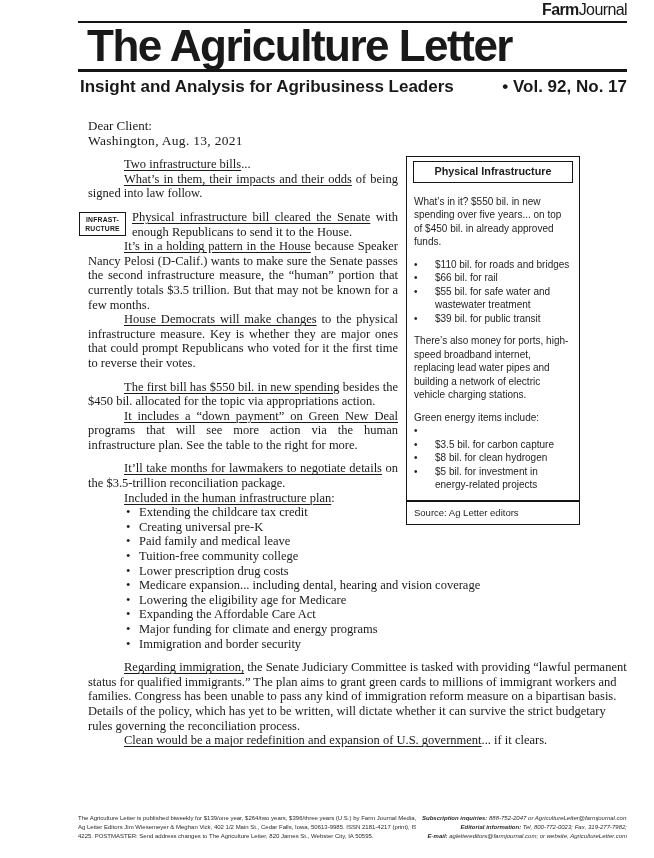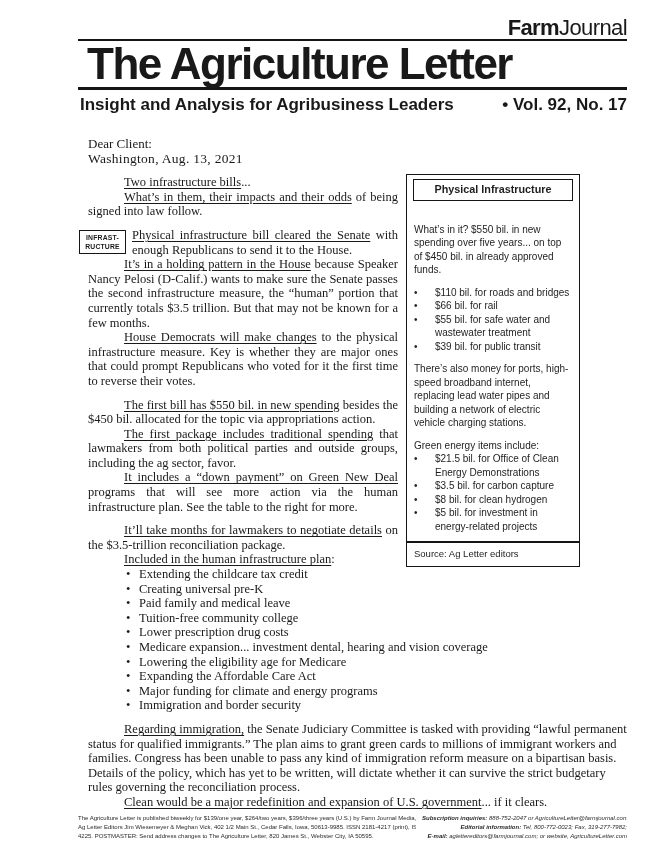--- a/index.html
+++ b/index.html
@@ -3,22 +3,22 @@
 <meta charset="utf-8">
 <style>
   html,body { margin:0; padding:0; background:#e8e8e8; }
   .page {
     position:relative; width:654px; height:858px; margin:0 auto;
     background:#ffffff; color:#191919; overflow:hidden;
     font-family:"Liberation Serif", serif;
   }
   
   .masthead { margin:0 27px 0 78px; }
-  .brand { text-align:right; padding-top:18px; font-family:"Liberation Sans", sans-serif;
-           font-size:22px; letter-spacing:-0.6px; line-height:20px; }
+  .brand { text-align:right; font-family:"Liberation Sans", sans-serif;
+           font-size:16px; letter-spacing:-0.6px; line-height:20px; }
   .brand-bold { font-weight:bold; }
   .rule-thin { border-bottom:2px solid #151515; margin-top:1px; }
   .nl-title { font-family:"Liberation Sans", sans-serif; font-weight:bold;
               font-size:44px; letter-spacing:-1.5px; line-height:46px;
               margin:0 0 0 9px; white-space:nowrap; }
   .rule-thick { border-bottom:3px solid #151515; margin-top:0px; }
   .subrow { display:flex; justify-content:space-between; align-items:baseline;
             font-family:"Liberation Sans", sans-serif; font-weight:bold;
             font-size:17px; margin:5px 0 0 2px; }
   
@@ -38,21 +38,21 @@
             font-weight:bold; font-size:6.8px; line-height:8.6px; text-align:center;
             padding:3px 0 2px; letter-spacing:0.2px; }
   
   .plan { margin-left:38px; }
   .plan-row { display:flex; }
   .plan-bullet { flex:none; width:13px; }
   
   .sidebar { float:right; width:172px; margin:8px 47px 12px 8px;
              border:1.5px solid #151515; font-family:"Liberation Sans", sans-serif;
              font-size:10px; line-height:13.5px; color:#1e1e1e; }
-  .sb-head { border:1px solid #151515; margin:4px 6px 19px; text-align:center;
+  .sb-head { border:1px solid #151515; margin:4px 6px 9px; text-align:center;
              font-weight:bold; font-size:10.8px; padding:3px 15px; letter-spacing:0; }
   .sb-body { padding:3px 7px 0 7px; }
   .sb-par { margin:0 0 9px 0; }
   .sb-heading { margin:0; }
   .sb-row { display:flex; }
   .sb-bullet { flex:none; width:21px; }
   .sb-text { flex:1; }
   .sb-src { border-top:2px solid #151515; margin-top:8px; padding:4px 7px 5px;
             font-size:9.5px; }
   .it { }
@@ -106,21 +106,20 @@
           <span class="sb-text">$55 bil. for safe water and wastewater treatment</span>
         </div>
         <div class="sb-row">
           <span class="sb-bullet">•</span>
           <span class="sb-text">$39 bil. for public transit</span>
         </div>
         <p class="sb-par" style="margin-top:9px">There’s also money for ports, high-speed broadband internet, replacing lead water pipes and building a network of electric vehicle charging stations.</p>
         <p class="sb-heading">Green energy items include:</p>
         <div class="sb-row">
           <span class="sb-bullet">•</span>
-          <span class="sb-text">$21.5 bil. for Office of Clean Energy Demonstrations</span>
         </div>
         <div class="sb-row">
           <span class="sb-bullet">•</span>
           <span class="sb-text">$3.5 bil. for carbon capture</span>
         </div>
         <div class="sb-row">
           <span class="sb-bullet">•</span>
           <span class="sb-text">$8 bil. for clean hydrogen</span>
         </div>
         <div class="sb-row">
@@ -132,21 +131,20 @@
     </div>
 
     <p class="par gap"><span class="u">Two infrastructure bills</span><span>...</span></p>
     <p class="par"><span class="u">What’s in them, their impacts and their odds</span><span> of being signed into law follow.</span></p>
 
     <p class="par gap noindent"><span class="tagbox"><span>INFRAST-</span><br><span>RUCTURE</span></span><span class="u">Physical infrastructure bill cleared the Senate</span><span> with enough Republicans to send it to the House.</span></p>
     <p class="par"><span class="u">It’s in a holding pattern in the House</span><span> because Speaker Nancy Pelosi (D-Calif.) wants to make sure the Senate passes the second infrastructure measure, the “human” portion that currently totals $3.5 trillion. But that may not be known for a few months.</span></p>
     <p class="par"><span class="u">House Democrats will make changes</span><span> to the physical infrastructure measure. Key is whether they are major ones that could prompt Republicans who voted for it the first time to reverse their votes.</span></p>
 
     <p class="par gap"><span class="u">The first bill has $550 bil. in new spending</span><span> besides the $450 bil. allocated for the topic via appropriations action.</span></p>
-    <p class="par"><span class="u">The first package includes traditional spending</span><span> that lawmakers from both political parties and outside groups, including the ag sector, favor.</span></p>
     <p class="par"><span class="u">It includes a “down payment” on Green New Deal</span><span> programs that will see more action via the human infrastructure plan. See the table to the right for more.</span></p>
 
     <div class="narrowwrap">
       <p class="par gap"><span class="u">It’ll take months for lawmakers to negotiate details</span><span> on the $3.5-trillion reconciliation package.</span></p>
       <p class="par"><span class="u">Included in the human infrastructure plan</span><span>:</span></p>
     </div>
 
     <div class="plan">
       <div class="plan-row">
           <span class="plan-bullet">•</span>
@@ -163,21 +161,21 @@
       <div class="plan-row">
           <span class="plan-bullet">•</span>
           <span>Tuition-free community college</span>
         </div>
       <div class="plan-row">
           <span class="plan-bullet">•</span>
           <span>Lower prescription drug costs</span>
         </div>
       <div class="plan-row">
           <span class="plan-bullet">•</span>
-          <span>Medicare expansion... investment dental, hearing and vision coverage</span>
+          <span>Medicare expansion... including dental, hearing and vision coverage</span>
         </div>
       <div class="plan-row">
           <span class="plan-bullet">•</span>
           <span>Lowering the eligibility age for Medicare</span>
         </div>
       <div class="plan-row">
           <span class="plan-bullet">•</span>
           <span>Expanding the Affordable Care Act</span>
         </div>
       <div class="plan-row">

